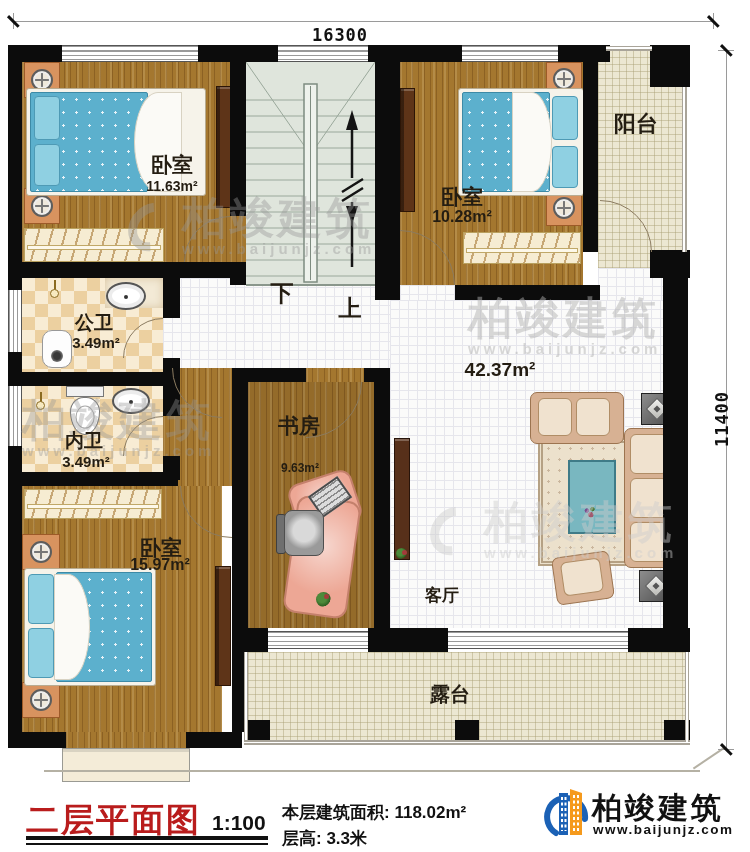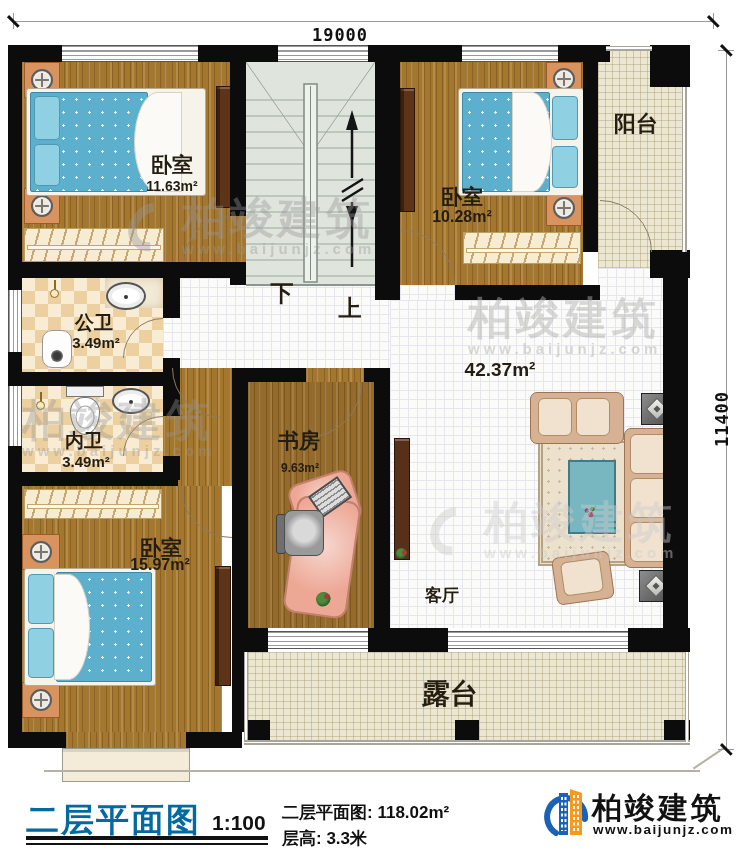--- a/index.html
+++ b/index.html
@@ -92,21 +92,21 @@
   .dimline{background:#9a9a9a;}
   .tick{width:15px;height:2.5px;background:#111;transform:rotate(45deg);}
   .wm{position:absolute;display:flex;align-items:center;gap:8px;pointer-events:none;}
   .wm-mark{width:44px;height:52px;border:9px solid;border-radius:50%;
            border-top-color:transparent!important;border-right-color:transparent!important;transform:rotate(42deg);}
   .wm-name{font-size:44px;font-weight:bold;letter-spacing:4px;line-height:1;}
   .wm-url{font-size:15px;font-weight:bold;letter-spacing:4px;margin-top:2px;}
   .wm1{color:rgba(150,150,150,.40);} .wm2{color:rgba(175,175,175,.48);}
   .wm3{color:rgba(150,150,150,.38);} .wm4{color:rgba(205,205,205,.45);}
   
-  .f-title{position:absolute;left:26px;top:798px;font-size:33px;font-weight:bold;letter-spacing:2px;color:#0369a1;}
+  .f-title{position:absolute;left:26px;top:798px;font-size:33px;font-weight:bold;letter-spacing:2px;color:#b91c1c;}
   .f-scale{position:absolute;left:212px;top:811px;font-size:21px;font-weight:bold;color:#111;}
   .f-rule1{position:absolute;left:26px;top:836px;width:242px;height:4px;background:#111;}
   .f-rule2{position:absolute;left:26px;top:843px;width:242px;height:1.5px;background:#111;}
   .f-info{position:absolute;left:282px;font-size:17px;font-weight:bold;color:#111;}
   .brand-name{position:absolute;left:592px;top:788px;font-size:30px;font-weight:bold;letter-spacing:3px;color:#111;}
   .brand-url{position:absolute;left:593px;top:822px;font-size:13.5px;font-weight:bold;letter-spacing:1.5px;color:#111;}
 </style>
 </head>
 <body>
 
@@ -309,47 +309,47 @@
   <div class="rlabel" style="left:172px;top:186px;font-size:14px">11.63m²</div>
   <div class="rlabel" style="left:462px;top:196px;font-size:21px">卧室</div>
   <div class="rlabel" style="left:462px;top:217px;font-size:16px">10.28m²</div>
   <div class="rlabel" style="left:636px;top:124px;font-size:22px">阳台</div>
   <div class="rlabel" style="left:94px;top:322px;font-size:19px">公卫</div>
   <div class="rlabel" style="left:96px;top:342px;font-size:15px">3.49m²</div>
   <div class="rlabel" style="left:84px;top:440px;font-size:19px">内卫</div>
   <div class="rlabel" style="left:86px;top:461px;font-size:15px">3.49m²</div>
   <div class="rlabel" style="left:161px;top:547px;font-size:21px">卧室</div>
   <div class="rlabel" style="left:160px;top:565px;font-size:16px">15.97m²</div>
-  <div class="rlabel" style="left:299px;top:440px;font-size:21px">书房</div>
+  <div class="rlabel" style="left:299px;top:425px;font-size:21px">书房</div>
   <div class="rlabel" style="left:300px;top:468px;font-size:12px">9.63m²</div>
   <div class="rlabel" style="left:442px;top:595px;font-size:17px">客厅</div>
   <div class="rlabel" style="left:500px;top:369px;font-size:19px">42.37m²</div>
-  <div class="rlabel" style="left:450px;top:694px;font-size:28px">露台</div>
+  <div class="rlabel" style="left:450px;top:694px;font-size:20px">露台</div>
   <div class="rlabel" style="left:282px;top:293px;font-size:23px">下</div>
   <div class="rlabel" style="left:350px;top:308px;font-size:23px">上</div>
 
   <i class="dimline" style="left:13px;top:21px;width:700px;height:1px"></i>
   <i class="dimline" style="left:13px;top:13px;width:1px;height:16px"></i>
   <i class="dimline" style="left:713px;top:13px;width:1px;height:16px"></i>
   <i class="tick" style="left:6px;top:20px"></i>
   <i class="tick" style="left:706px;top:20px"></i>
-  <div class="dim" style="left:290px;top:25px;width:100px">19000</div>
+  <div class="dim" style="left:290px;top:25px;width:100px">16300</div>
   <i class="dimline" style="left:726px;top:50px;width:1px;height:700px"></i>
   <i class="dimline" style="left:718px;top:50px;width:16px;height:1px"></i>
   <i class="dimline" style="left:718px;top:749px;width:16px;height:1px"></i>
   <i class="tick" style="left:719px;top:49px"></i>
   <i class="tick" style="left:719px;top:748px"></i>
   <div class="dim" style="left:687px;top:409px;width:70px;transform:rotate(-90deg)">11400</div>
 
   <div class="f-title">二层平面图</div>
   <div class="f-scale">1:100</div>
   <i class="f-rule1"></i>
   <i class="f-rule2"></i>
   <div class="f-info" style="top:801px">
-    <span>二层平面图:</span>
+    <span>本层建筑面积:</span>
     <span>118.02m²</span>
   </div>
   <div class="f-info" style="top:827px">
     <span>层高:</span>
     <span>3.3米</span>
   </div>
   <svg style="position:absolute;left:544px;top:786px" width="46" height="58" viewBox="0 0 46 58">
     <path d="M12 47 A19 19 0 1 1 41 33" fill="none" stroke="#1b61b5" stroke-width="6" stroke-linecap="round"></path>
     <rect x="15" y="7" width="9" height="42" fill="#1b61b5"></rect>
     <polygon points="26,3 38,7 38,49 26,49" fill="#f59a1d"></polygon>

